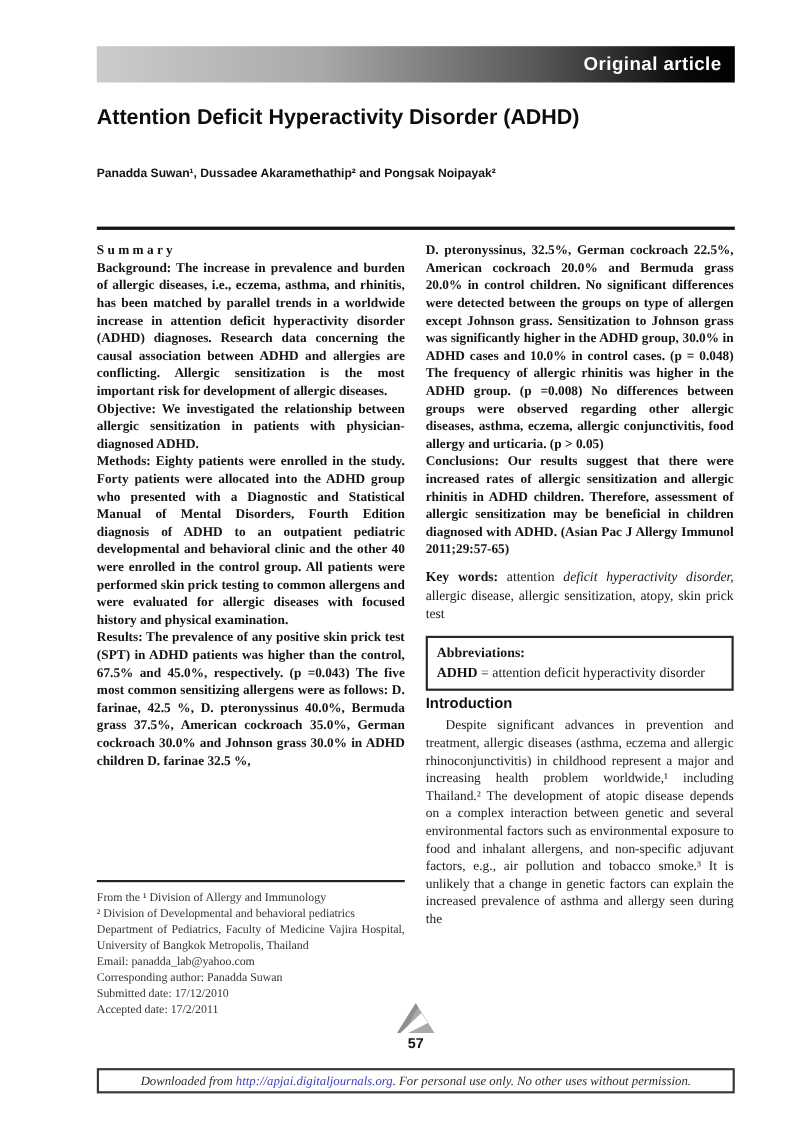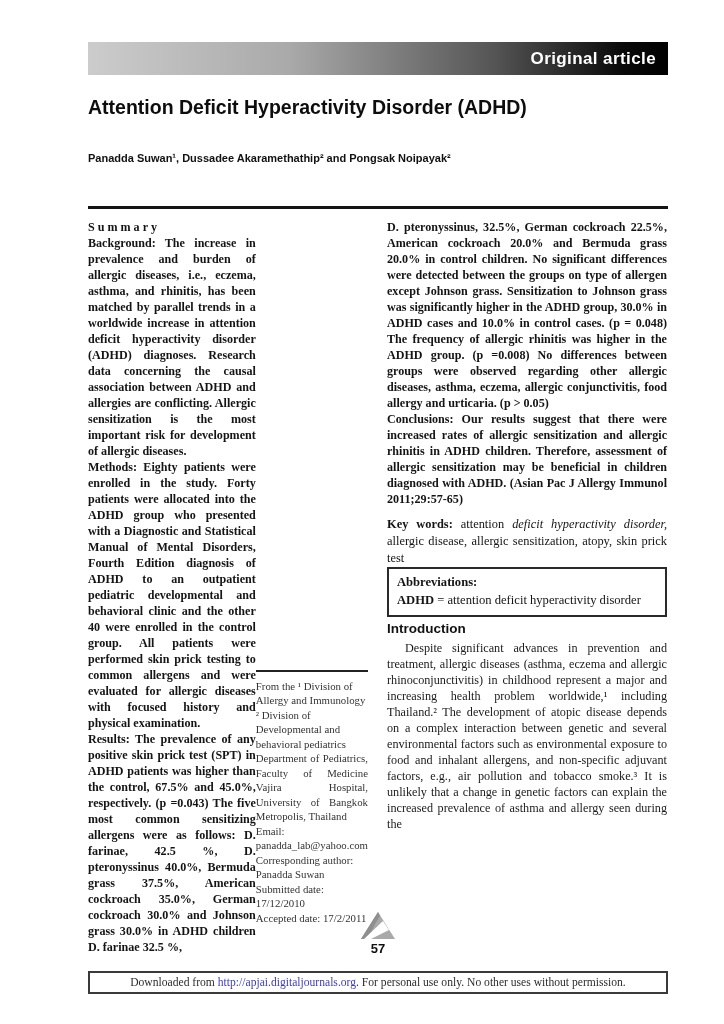--- a/index.html
+++ b/index.html
@@ -26,41 +26,41 @@
   .authors{
     position:absolute;left:88px;top:152px;width:580px;
     font-family:"Liberation Sans", sans-serif;font-weight:700;font-size:11px;color:#111111;
   }
   .rule-main{position:absolute;left:88px;top:206px;width:580px;height:3px;background:#141414;}
   .columns{
     position:absolute;left:88px;top:219px;width:580px;height:706px;
     display:flex;gap:19px;
   }
   .col{width:280px;flex:0 0 280px;}
-  .col-left{display:flex;}
+  .col-left{display:flex;flex-direction:column;}
   .abstract p{
     margin:0;font-size:12.1px;line-height:16px;font-weight:700;
     text-align:justify;color:#141414;
   }
   .summary-heading{
     font-size:13px;font-weight:700;letter-spacing:3px;color:#111111;margin:0 0 3px 0;
   }
   .footnote{margin-top:auto;padding-top:6px;}
   .footnote-rule{height:2px;background:#222222;margin-bottom:7px;}
   .footnote p{
     margin:0;font-size:10.8px;line-height:14.5px;color:#333333;text-align:left;
   }
   .footnote p.justify{text-align:justify;}
   .keywords{
     margin:9px 0 0 0;font-size:12.4px;line-height:17px;color:#141414;text-align:justify;
   }
   .keywords .kw-label{font-weight:700;}
   .keywords .kw-italic{font-style:italic;}
   .abbrev-box{
-    border:2px solid #2a2a2a;padding:5px 2px 6px 8px;
+    margin-top:11px;border:2px solid #2a2a2a;padding:5px 2px 6px 8px;
     font-size:12.6px;line-height:17.5px;color:#141414;
   }
   .abbrev-heading{font-weight:700;}
   .abbrev-term{font-weight:700;}
   .intro-heading{
     margin:4px 0 4px 0;font-family:"Liberation Sans", sans-serif;
     font-weight:700;font-size:13.5px;color:#111111;
   }
   .intro-para{
     margin:0;font-size:12.2px;line-height:16px;text-align:justify;color:#1a1a1a;
@@ -68,21 +68,21 @@
   }
   .logo-wrap{position:absolute;left:88px;top:910px;width:580px;display:flex;justify-content:center;}
   .page-number{
     position:absolute;left:88px;top:941px;width:580px;text-align:center;
     font-family:"Liberation Sans", sans-serif;font-weight:700;font-size:13px;color:#111111;
   }
   .download-bar{
     position:absolute;left:88px;top:971px;width:580px;height:23px;
     border:2px solid #3a3a3a;box-sizing:border-box;
     display:flex;align-items:center;justify-content:center;
-    font-size:11.6px;color:#2b2b2b;
+    font-size:11.6px;color:#2b2b2b;font-style:italic;
   }
   .download-bar a{color:#3c3cbb;text-decoration:none;}
 </style>
 </head>
 <body>
 
 <div class="banner">
   <span class="banner-label">Original article</span>
 </div>
 
@@ -93,20 +93,21 @@
 <div class="authors">Panadda Suwan¹, Dussadee Akaramethathip² and Pongsak Noipayak²</div>
 
 <div class="rule-main"></div>
 
 <div class="columns">
 
   <div class="col col-left">
     <div class="abstract">
       <p class="summary-heading">Summary</p>
       <p>Background: The increase in prevalence and burden of allergic diseases, i.e., eczema, asthma, and rhinitis, has been matched by parallel trends in a worldwide increase in attention deficit hyperactivity disorder (ADHD) diagnoses. Research data concerning the causal association between ADHD and allergies are conflicting. Allergic sensitization is the most important risk for development of allergic diseases.</p>
+      <p>Objective: We investigated the relationship between allergic sensitization in patients with physician-diagnosed ADHD.</p>
       <p>Methods: Eighty patients were enrolled in the study. Forty patients were allocated into the ADHD group who presented with a Diagnostic and Statistical Manual of Mental Disorders, Fourth Edition diagnosis of ADHD to an outpatient pediatric developmental and behavioral clinic and the other 40 were enrolled in the control group. All patients were performed skin prick testing to common allergens and were evaluated for allergic diseases with focused history and physical examination.</p>
       <p>Results: The prevalence of any positive skin prick test (SPT) in ADHD patients was higher than the control, 67.5% and 45.0%, respectively. (p =0.043) The five most common sensitizing allergens were as follows: D. farinae, 42.5 %, D. pteronyssinus 40.0%, Bermuda grass 37.5%, American cockroach 35.0%, German cockroach 30.0% and Johnson grass 30.0% in ADHD children D. farinae 32.5 %,</p>
     </div>
 
     <div class="footnote">
       <div class="footnote-rule"></div>
       <p>From the ¹ Division of Allergy and Immunology</p>
       <p>² Division of Developmental and behavioral pediatrics</p>
       <p class="justify">Department of Pediatrics, Faculty of Medicine Vajira Hospital, University of Bangkok Metropolis, Thailand</p>
       <p>Email: panadda_lab@yahoo.com</p>

